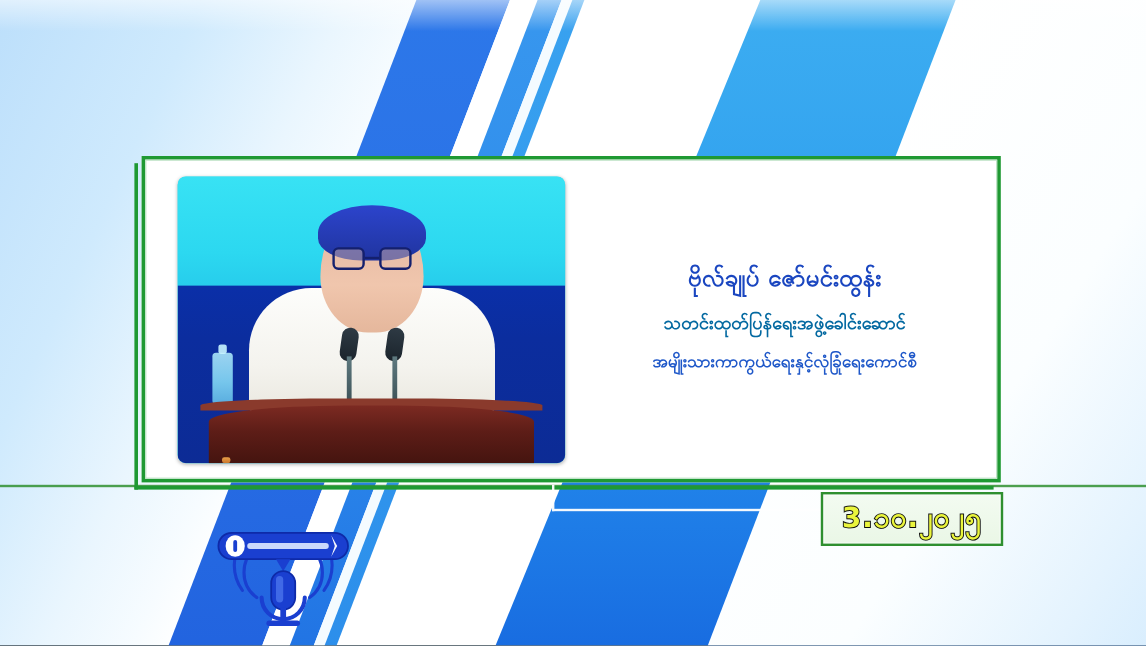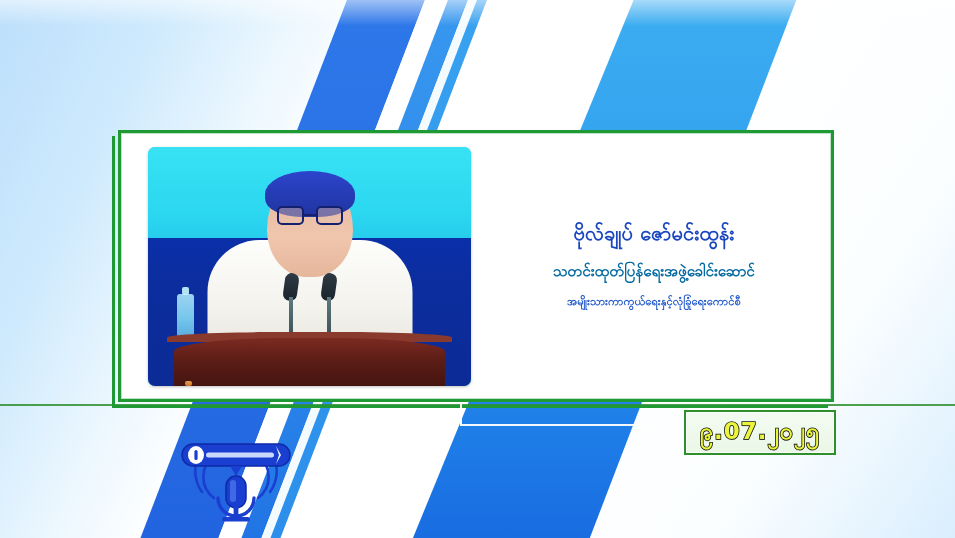--- a/index.html
+++ b/index.html
@@ -184,21 +184,21 @@
     color:#1b4fc4;
     font-family:"DejaVu Sans","Liberation Sans",sans-serif;
     font-weight:700;
     letter-spacing:.2px;
     line-height:1.35;
     text-shadow:0 1px 0 rgba(255,255,255,.8);
     white-space:nowrap;
   }
   .cap-1{font-size:20px;color:#1a46c0;}
   .cap-2{font-size:15px;color:#0369a1;}
-  .cap-3{font-size:11px;color:#1f58c9;}
+  .cap-3{font-size:14px;color:#1f58c9;}
 
   
   .date-badge{
     position:absolute;left:684px;top:410px;width:148px;height:41px;
     background:linear-gradient(180deg,#f3fbf1 0%,#eaf7e6 100%);
     border:2px solid #2f8f2f;
     display:flex;align-items:center;justify-content:center;
     box-shadow:0 0 0 1px rgba(255,255,255,.7) inset;
   }
   .date-text{
@@ -272,21 +272,21 @@
   </div>
 
   <div class="captions">
     <div class="cap-line cap-1">ဗိုလ်ချုပ် ဇော်မင်းထွန်း</div>
     <div class="cap-line cap-2">သတင်းထုတ်ပြန်ရေးအဖွဲ့ခေါင်းဆောင်</div>
     <div class="cap-line cap-3">အမျိုးသားကာကွယ်ရေးနှင့်လုံခြုံရေးကောင်စီ</div>
   </div>
 
   <div class="date-connector"></div>
   <div class="date-badge">
-    <span class="date-text">၉.07.၂၀၂၅</span>
+    <span class="date-text">3.၁၀.၂၀၂၅</span>
   </div>
 
   <div class="logo">
     <svg viewBox="0 0 136 100" xmlns="http://www.w3.org/2000/svg">
       <g fill="none" stroke="#1a3fd0" stroke-width="2.6" stroke-linecap="round">
         <path d="M34 64 A36 36 0 0 1 34 22"></path>
         <path d="M102 64 A36 36 0 0 0 102 22"></path>
         <path d="M46 70 A26 26 0 0 1 46 28"></path>
         <path d="M90 70 A26 26 0 0 0 90 28"></path>
       </g>

